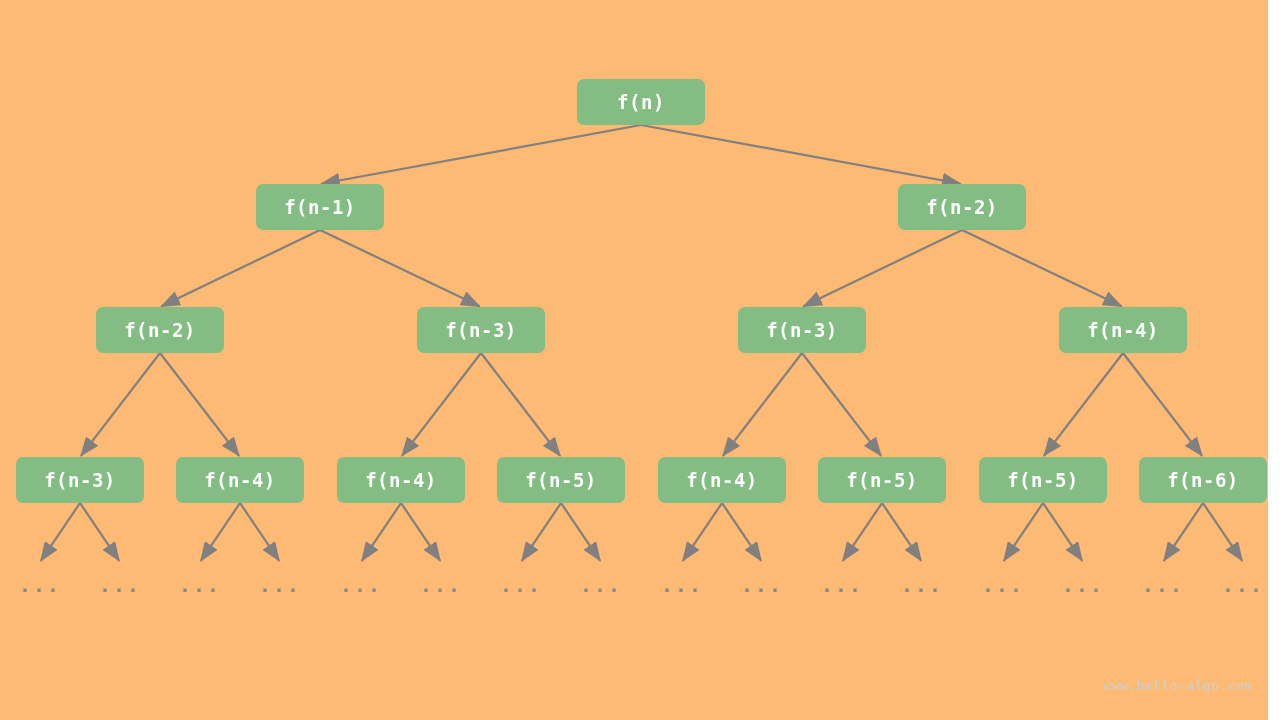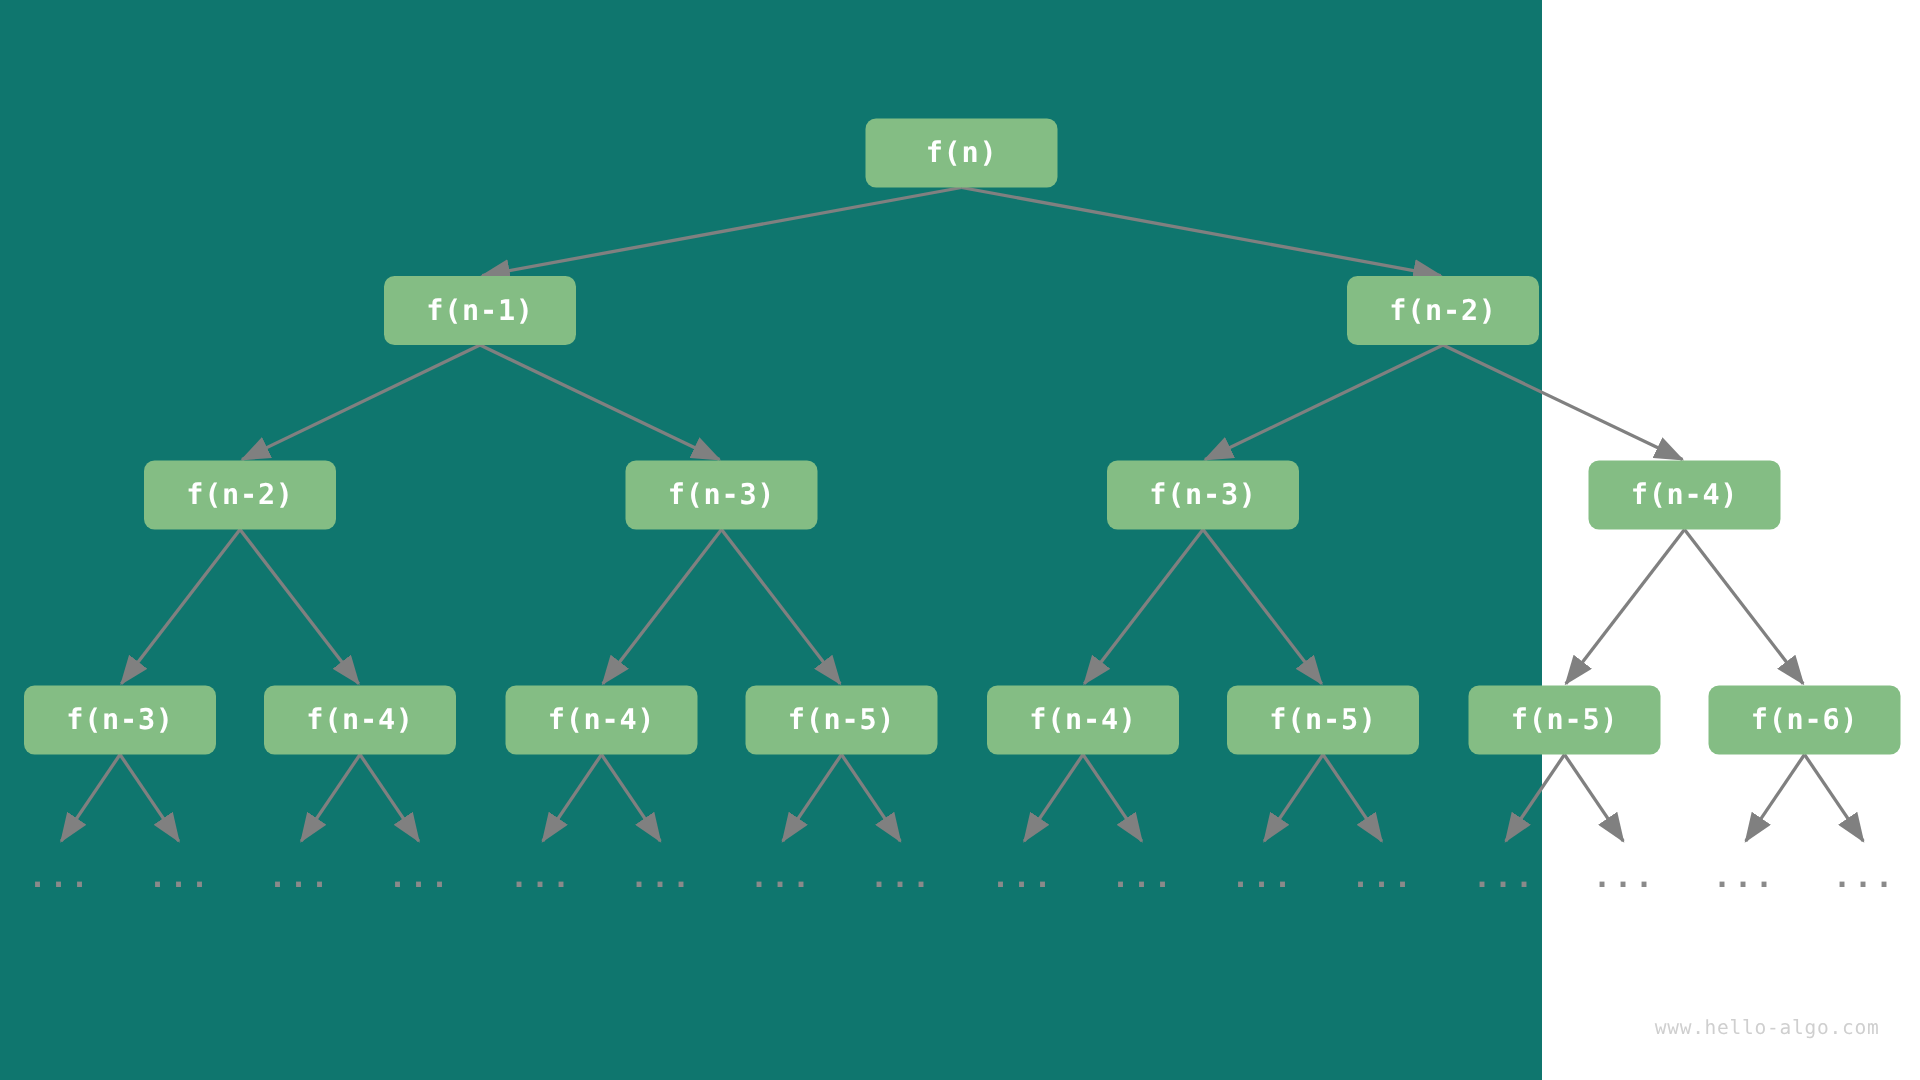--- a/index.html
+++ b/index.html
@@ -8,23 +8,23 @@
     background: #ffffff;
   }
   body {
     width: 1280px;
     height: 720px;
     font-family: "DejaVu Sans Mono", monospace;
     overflow: hidden;
   }
   #stage {
     position: relative;
-    width: 1028px;
+    width: 1268px;
     height: 720px;
-    background: #0f766e;
+    background: #fdba74;
   }
   #tree-svg {
     position: absolute;
     left: 0;
     top: 0;
     width: 1280px;
     height: 720px;
   }
   .node-rect {
     fill: #84bd84;

